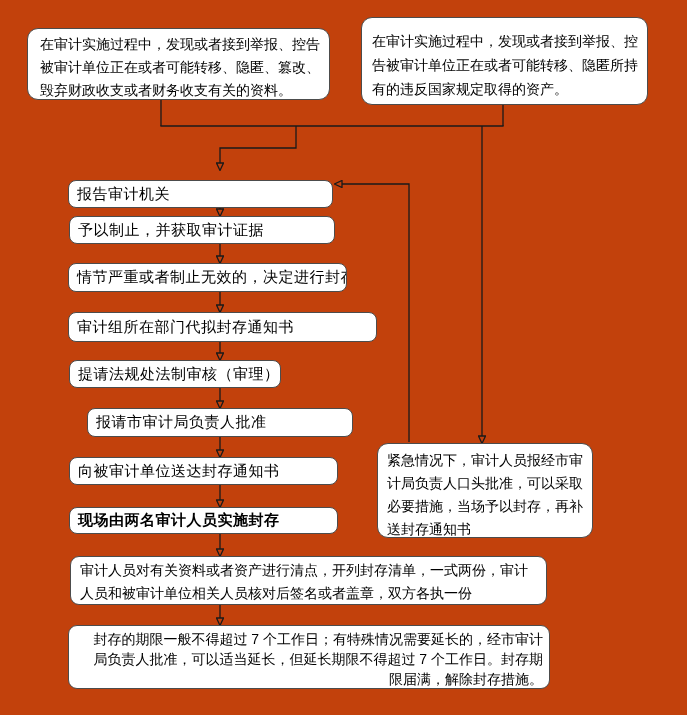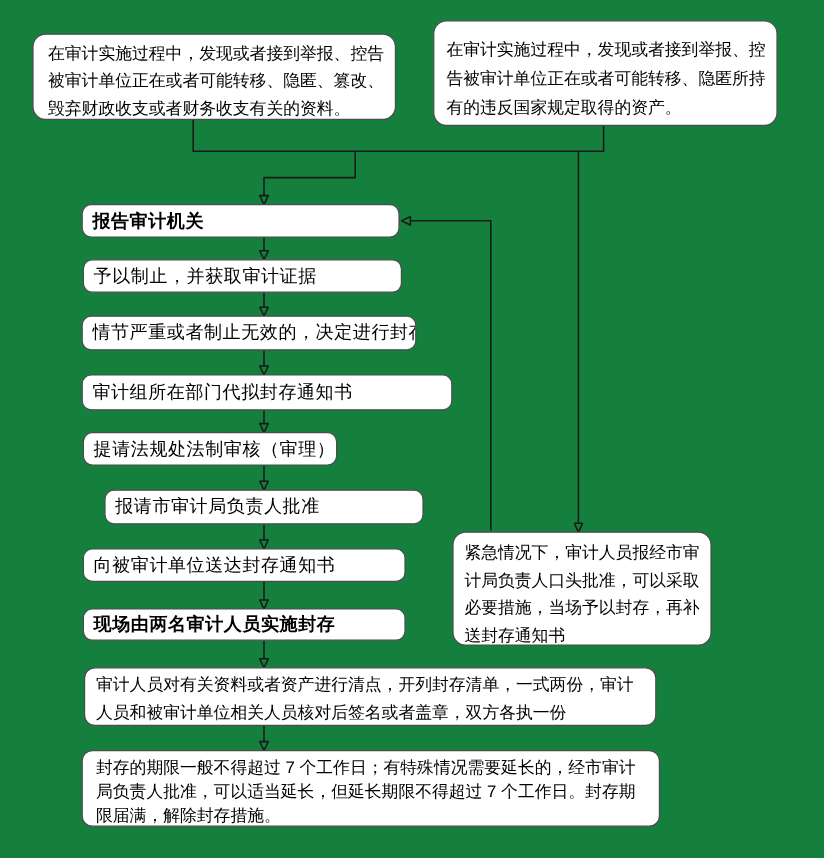--- a/index.html
+++ b/index.html
@@ -4,21 +4,21 @@
 <style>
   html, body {
     margin: 0;
     padding: 0;
     background: #ffffff;
   }
   #canvas {
     position: relative;
     width: 687px;
     height: 715px;
-    background: #15803d;
+    background: #c2410c;
     font-family: "Liberation Sans", sans-serif;
     color: #000000;
     overflow: hidden;
   }
   #connectors {
     position: absolute;
     left: 0;
     top: 0;
     width: 687px;
     height: 715px;
@@ -46,31 +46,31 @@
     overflow: hidden;
   }
   .multi {
     white-space: pre-line;
     font-size: 14px;
     border-radius: 11px;
     overflow: hidden;
   }
   .tl-box   { left: 27px;  top: 28px;  width: 303px; height: 72px; line-height: 23px; padding: 4px 6px 0 12px; }
   .tr-box   { left: 361px; top: 17px;  width: 287px; height: 88px; line-height: 24px; padding: 11px 6px 0 10px; }
-  .step1 { left: 68px; top: 170px; width: 265px; height: 28px; font-weight: bold; }
+  .step1 { left: 68px; top: 180px; width: 265px; height: 28px; }
   .step2 { left: 69px; top: 216px; width: 266px; height: 28px; }
   .step3 { left: 68px; top: 263px; width: 279px; height: 29px; }
   .step4 { left: 68px; top: 312px; width: 309px; height: 30px; }
   .step5 { left: 69px; top: 360px; width: 212px; height: 28px; }
   .step6 { left: 87px; top: 408px; width: 266px; height: 29px; }
   .step7 { left: 69px; top: 457px; width: 269px; height: 28px; }
   .step8 { left: 69px; top: 507px; width: 269px; height: 27px; font-weight: bold; }
   .emergency { left: 377px; top: 443px; width: 216px; height: 95px; line-height: 23px; padding: 5px 6px 0 9px; }
   .step9  { left: 70px; top: 556px; width: 477px; height: 49px; line-height: 23px; padding: 2px 6px 0 9px;  border-radius: 9px; }
-  .step10 { left: 68px; top: 625px; width: 482px; height: 64px; line-height: 20px; padding: 3px 6px 0 11px; border-radius: 9px; }
+  .step10 { left: 68px; top: 625px; width: 482px; height: 64px; line-height: 20px; padding: 3px 6px 0 11px; border-radius: 9px; text-align: right; }
 </style>
 </head>
 <body>
 
 <div id="canvas">
 
   <svg id="connectors" viewBox="0 0 687 715" xmlns="http://www.w3.org/2000/svg">
     <defs>
       <marker id="ah" markerUnits="userSpaceOnUse" markerWidth="9" markerHeight="8" refX="1" refY="4" orient="auto">
         <path d="M1,0.5 L8.5,4 L1,7.5 z" fill="#1a1a1a" stroke="none"></path>

